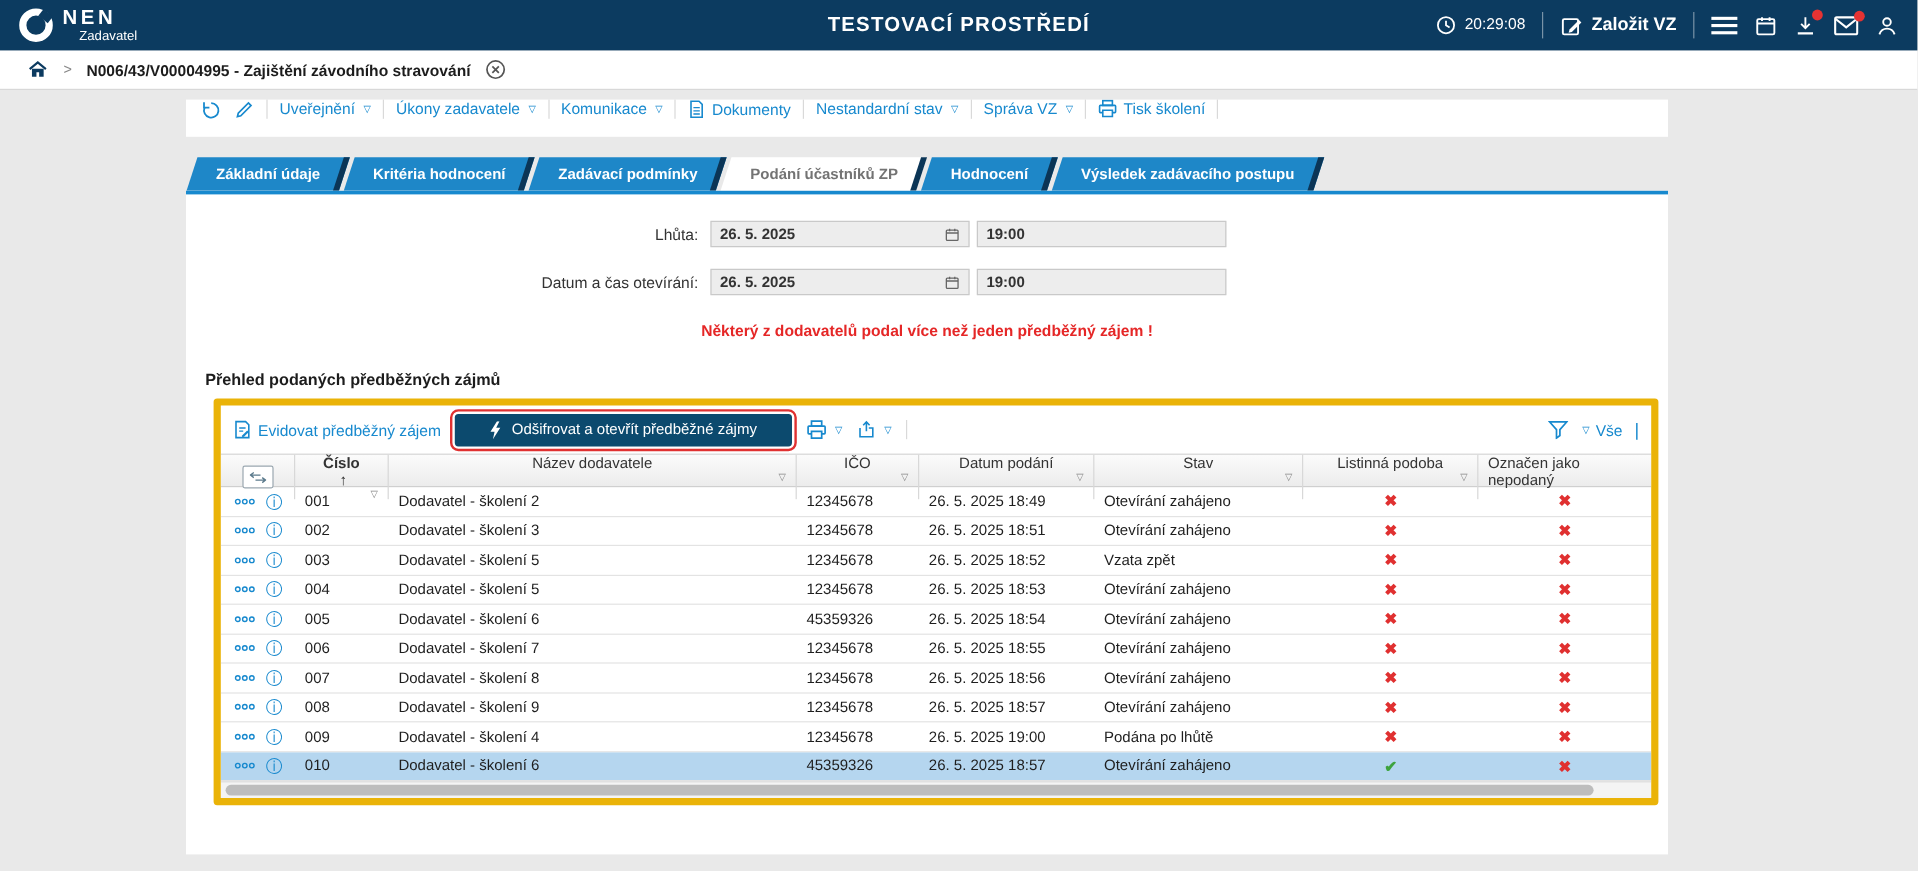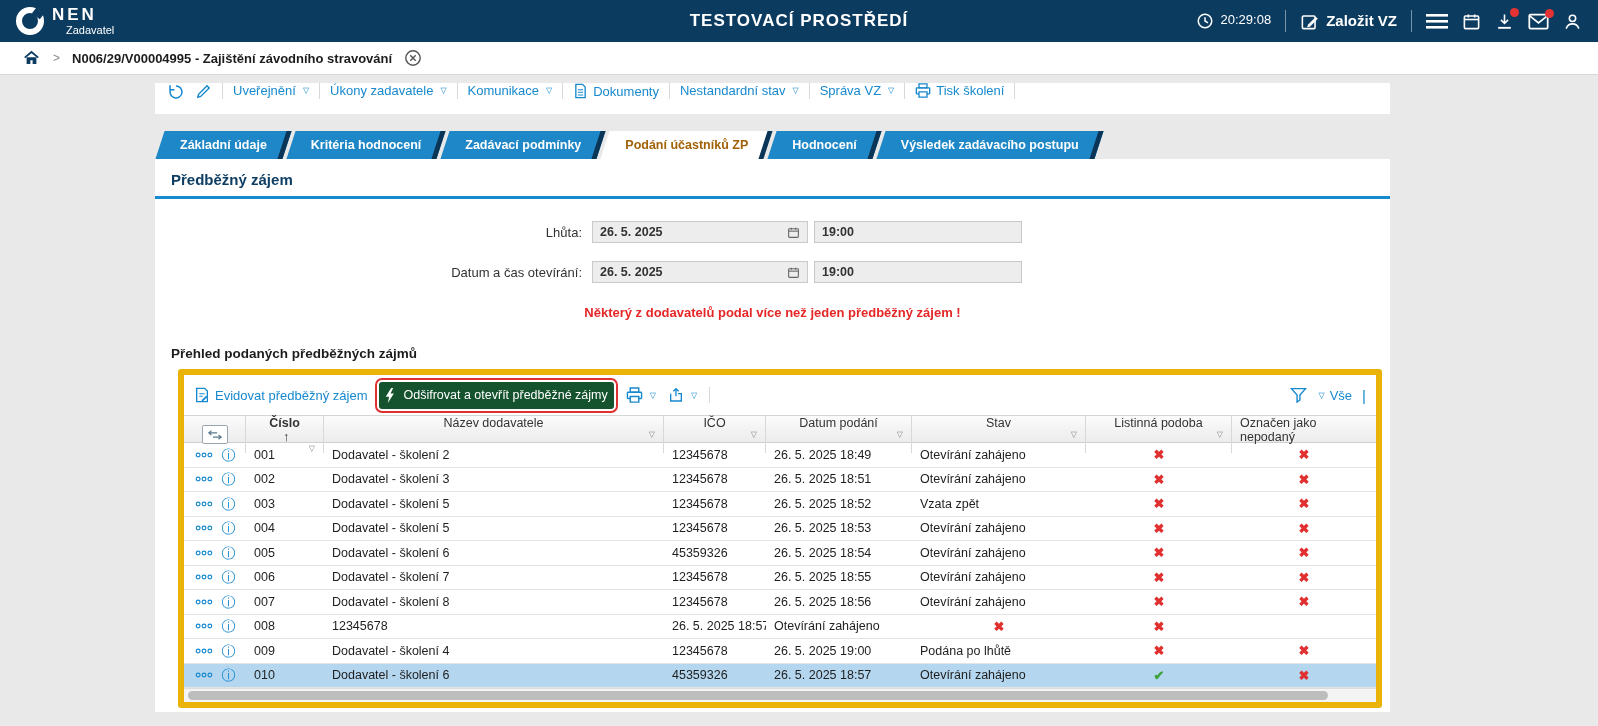--- a/index.html
+++ b/index.html
@@ -60,21 +60,21 @@
   .dd-arrow { font-size:8px; color:#1789ce; margin-left:2px; }
   
   .tabs { display:flex; margin-top:17px; padding-left:5px; height:28px; }
   .tab { position:relative; padding:0 20px; line-height:28px; margin-right:4px; cursor:pointer; }
   .tab::before {
     content:""; position:absolute; inset:0; background:#1e87c8;
     transform:skewX(-18deg); border-right:5px solid #0b3556;
   }
   .tab span { position:relative; color:#fff; font-weight:bold; font-size:12.5px; }
   .tab.active::before { background:#fff; }
-  .tab.active span { color:#a16207;text-align:right; }
+  .tab.active span { color:#737373;text-align:right; }
   
   .panel { background:#fff; height:553px; position:relative; }
   .section-head { padding:12px 16px 8px; font-size:15px; font-weight:bold; color:#0e3e63; }
   .section-rule { height:3px; background:#1789ce; }
   .form-area { margin-top:22px; }
   .form-row { display:flex; align-items:center; margin-bottom:18px; }
   .form-label { width:437px; text-align:right; padding-right:10px; color:#333; }
   .field {
     background:#ededed; border:1px solid #c9c9c9; height:22px;
     display:flex; align-items:center; padding:0 7px; font-weight:bold;
@@ -84,22 +84,22 @@
   .field.time { width:208px; }
   .warning { text-align:center; color:#e52727; font-weight:bold; margin-top:22px; font-size:13px; }
   .grid-title { margin:26px 0 8px 16px; font-weight:bold; font-size:13.5px; color:#1c1c1c; }
   
   .grid-box {
     margin-left:23px; width:1204px; border:6px solid #eab308; border-radius:3px;
     background:#fff; overflow:hidden;
   }
   .grid-toolbar { height:40px; display:flex; align-items:center; padding:0 10px; gap:12px; }
   .btn-green {
-    display:flex; align-items:center; gap:7px; background:#14532d; color:#fff;
-    border:none; font-family:inherit; font-size:12.5px; padding:6px 6px; border-radius:3px;
+    display:flex; align-items:center; gap:7px; background:#0c4a6e; color:#fff;
+    border:none; font-family:inherit; font-size:12.5px; padding:6px 29px; border-radius:3px;
     cursor:pointer; outline:2px solid #e03131; outline-offset:2px;
   }
   .gt-right { margin-left:auto; display:flex; align-items:center; gap:10px; }
   .blue-sep { color:#1789ce; font-size:15px; }
   .grid-row {
     display:grid; grid-template-columns:62px 78px 340px 102px 146px 174px 146px 1fr;
     align-items:stretch;
   }
   .grid-head {
     background:linear-gradient(#fbfbfb,#ececec);
@@ -213,21 +213,21 @@
 </header>
 
 <nav class="breadcrumb">
   <span>
     <svg width="19" height="18" viewBox="0 0 24 24">
         <path d="M3 11.5L12 4l9 7.5" fill="none" stroke="#0c3b60" stroke-width="2.4"></path>
         <path d="M5.5 11v9h5v-5h3v5h5v-9" fill="#0c3b60"></path>
       </svg>
   </span>
   <span class="crumb-chev">&gt;</span>
-  <span class="crumb-text">N006/29/V00004995 - Zajištění závodního stravování</span>
+  <span class="crumb-text">N006/43/V00004995 - Zajištění závodního stravování</span>
   <span>
     <svg width="18" height="18" viewBox="0 0 20 20">
         <circle cx="10" cy="10" r="8" fill="none" stroke="#555" stroke-width="1.6"></circle>
         <path d="M7 7l6 6M13 7l-6 6" stroke="#555" stroke-width="1.6"></path>
       </svg>
   </span>
 </nav>
 
 <div class="content-col">
 
@@ -291,21 +291,20 @@
   <div class="tabs">
     <div class="tab"><span>Základní údaje</span></div>
     <div class="tab"><span>Kritéria hodnocení</span></div>
     <div class="tab"><span>Zadávací podmínky</span></div>
     <div class="tab active"><span>Podání účastníků ZP</span></div>
     <div class="tab"><span>Hodnocení</span></div>
     <div class="tab"><span>Výsledek zadávacího postupu</span></div>
   </div>
 
   <section class="panel">
-    <h2 class="section-head">Předběžný zájem</h2>
     <div class="section-rule"></div>
 
     <div class="form-area">
       <div class="form-row">
         <span class="form-label">Lhůta:</span>
         <span class="field date">
           <span>26. 5. 2025</span>
           <svg width="13" height="13" viewBox="0 0 24 24">
               <rect x="3" y="5" width="18" height="16" rx="1.5" fill="none" stroke="#666" stroke-width="2"></rect>
               <path d="M3 9.5h18" stroke="#666" stroke-width="2"></path>
@@ -561,20 +560,21 @@
       <span>
         <svg width="18" height="8" viewBox="0 0 20 8">
                   <circle cx="3.5" cy="4" r="2.1" fill="none" stroke="#1789ce" stroke-width="1.3"></circle>
                   <circle cx="10" cy="4" r="2.1" fill="none" stroke="#1789ce" stroke-width="1.3"></circle>
                   <circle cx="16.5" cy="4" r="2.1" fill="none" stroke="#1789ce" stroke-width="1.3"></circle>
                 </svg>
       </span>
       <span class="info-glyph">ⓘ</span>
     </div>
     <div class="dcell">008</div>
+    <div class="dcell">Dodavatel - školení 9</div>
     <div class="dcell">12345678</div>
     <div class="dcell">26. 5. 2025 18:57</div>
     <div class="dcell">Otevírání zahájeno</div>
     <div class="dcell mark mark-cross">✖</div>
     <div class="dcell mark mark-cross">✖</div>
   </div>
           <div class="grid-row drow">
     <div class="dcell icons">
       <span>
         <svg width="18" height="8" viewBox="0 0 20 8">

